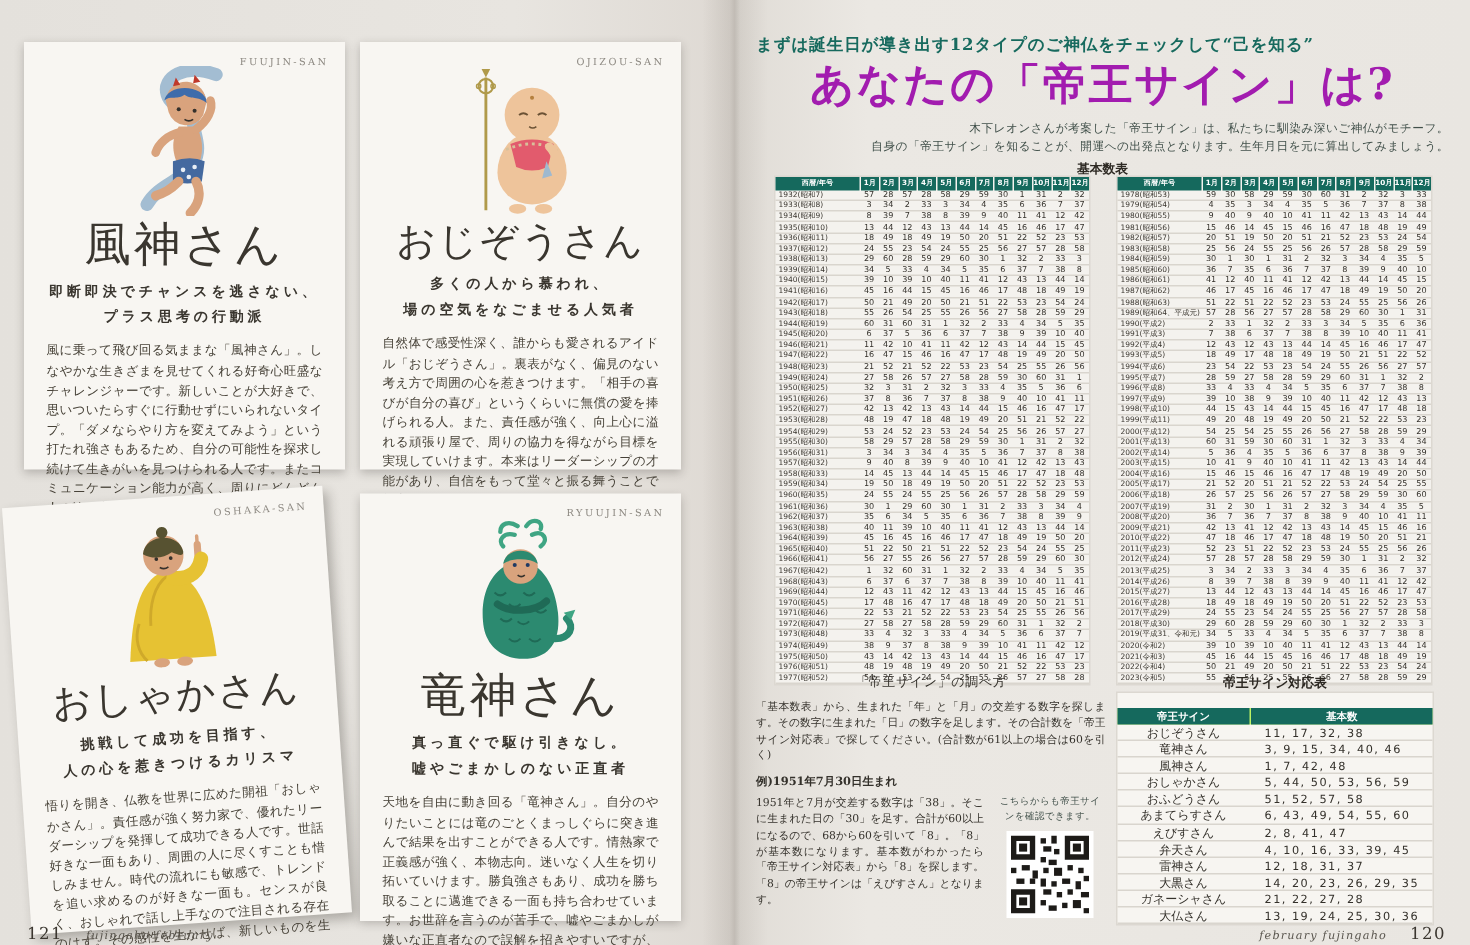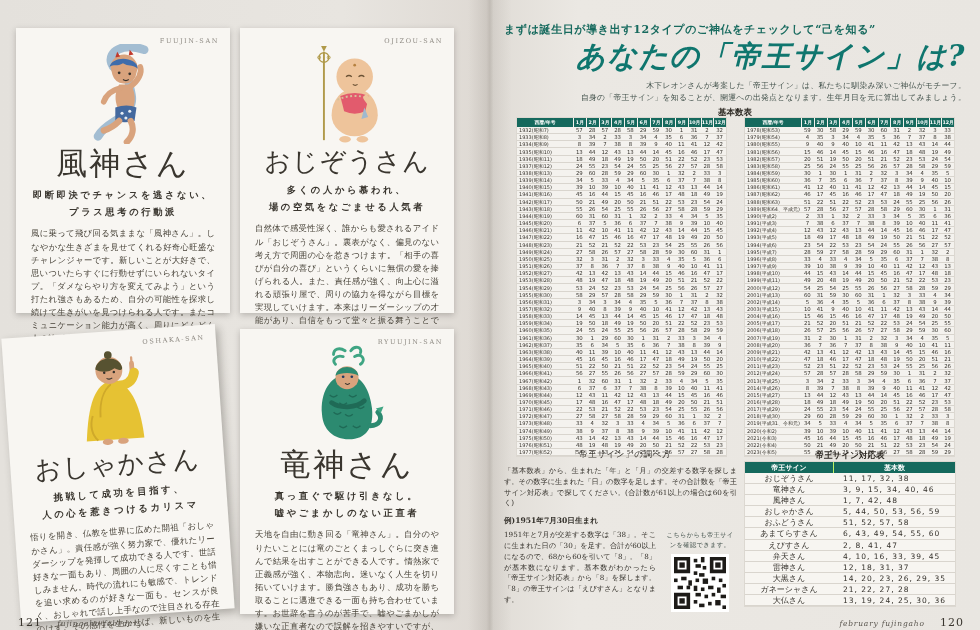--- a/index.html
+++ b/index.html
@@ -22,22 +22,22 @@
   .card-heading{text-align:center;font-size:31px;letter-spacing:2px;color:#3a362f;margin-top:4px;font-weight:500;line-height:1;}
   .card-heading.small{font-size:26px;letter-spacing:1px;}
   .card-sub{text-align:center;font-size:9.3px;font-weight:bold;letter-spacing:2.6px;line-height:1.8;color:#3a362f;margin-top:8px;}
   .card-body{margin:7px 15px 0;font-size:8.4px;line-height:1.56;text-align:justify;color:#474238;}
   .chev{display:block;margin:5px auto 0;}
   .card-foot{text-align:center;font-size:7.4px;font-weight:bold;color:#3a362f;margin-top:3px;}
 
   
   .kicker{position:absolute;left:504px;top:22px;width:462px;text-align:left;z-index:3;
     color:#176a5e;font-weight:bold;font-size:11px;letter-spacing:.6px;}
-  .main-title{position:absolute;left:504px;top:37px;width:462px;text-align:right;z-index:3;
-    font-size:29px;color:#0f766e;letter-spacing:1.5px;font-weight:600;font-style:italic;}
+  .main-title{position:absolute;left:504px;top:37px;width:462px;text-align:center;z-index:3;
+    font-size:29px;color:#a21caf;letter-spacing:1.5px;font-weight:600;}
   .lede{position:absolute;left:504px;top:80px;width:462px;text-align:right;z-index:3;
     font-size:7.8px;line-height:1.6;color:#41504a;letter-spacing:.3px;}
   .base-label{position:absolute;left:504px;top:107px;width:462px;text-align:center;z-index:3;
     font-size:8.5px;font-weight:bold;color:#2d2923;}
 
   
   .base-table{position:absolute;top:118px;width:209px;z-index:3;background:#f4f2ee;box-shadow:0 0 0 1px #dcd8d1;}
   #base-left{left:517px;}
   #base-right{left:745px;}
   .bt-head{display:grid;grid-template-columns:56px repeat(12,1fr);gap:1px;height:9px;background:#f4f2ee;}
@@ -57,21 +57,21 @@
   .ht-cols{display:flex;margin-top:4px;gap:9px;}
   .ht-p2{width:152px;font-size:7.2px;line-height:1.5;text-align:justify;}
   .qr-box{width:70px;text-align:center;}
   .qr-caption{font-size:6.3px;line-height:1.55;color:#41504a;letter-spacing:.3px;}
   .qr-svg{margin-top:4px;background:#ffffff;padding:3px;}
 
   
   .sign-title{position:absolute;left:745px;top:450px;width:210px;text-align:center;z-index:3;
     font-weight:bold;font-size:8.6px;color:#2d2923;}
   .sign-table{position:absolute;left:745px;top:462px;width:210px;z-index:3;background:#f7f5f1;box-shadow:0 0 0 1px #dcd8d1;}
-  .st-head{display:grid;grid-template-columns:88px 1fr;gap:1px;height:11px;background:#bef264;}
+  .st-head{display:grid;grid-template-columns:88px 1fr;gap:1px;height:11px;background:#bef264;margin-top:10px;}
   .st-head>div{background:#15695d;color:#fff;font-size:7px;line-height:11px;text-align:center;font-weight:bold;}
   .st-row{display:grid;grid-template-columns:88px 1fr;height:11.1px;border-bottom:1px solid #d9d5ce;
     box-sizing:border-box;align-items:center;}
   .st-sign{text-align:center;font-size:8px;color:#34312b;}
   .st-nums{font-size:8px;color:#34312b;padding-left:10px;letter-spacing:1px;
     font-family:"DejaVu Sans","Liberation Sans",sans-serif;font-size:7.5px;}
   .foot{position:absolute;top:611px;z-index:4;color:#3a362f;}
   .foot .num{font-size:11px;letter-spacing:1px;}
   .foot .script{font-style:italic;font-size:7.5px;color:#5a564f;letter-spacing:.8px;}
   #foot-left{left:18px;}

